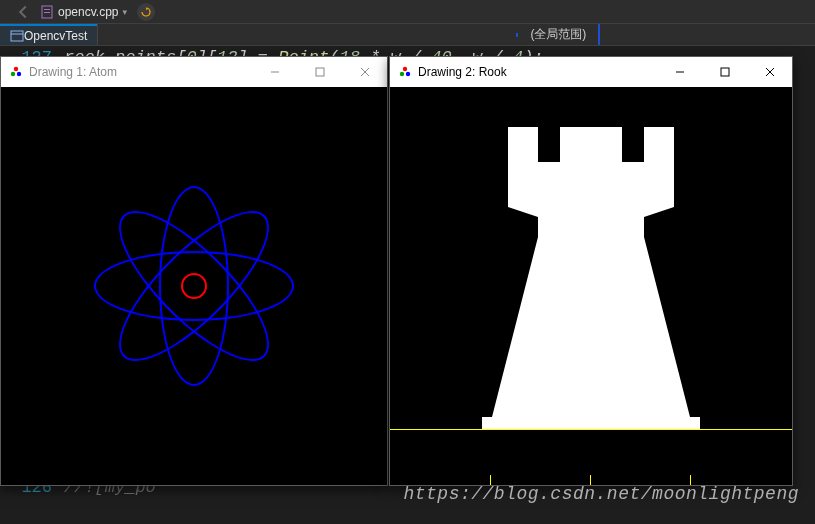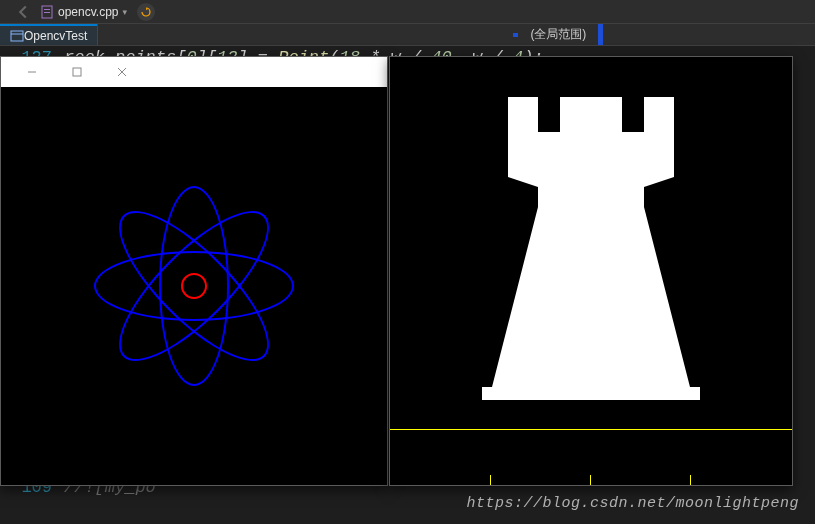--- a/index.html
+++ b/index.html
@@ -60,21 +60,21 @@
   .scope-bar {
     flex: 1;
     display: flex;
     align-items: center;
     color: #ccc;
     font-size: 12px;
     border-left: 1px solid #454545;
   }
   .scope-cell {
     padding: 2px 12px;
-    border-right: 5px solid #1d4ed8;
+    border-right: 2px solid #1d4ed8;
     display: flex;
     align-items: center;
     gap: 6px;
   }
   .code-area {
     background: #1e1e1e;
     color: #d4d4d4;
     font-family: Consolas, "Courier New", monospace;
     font-size: 17px;
     line-height: 24px;
@@ -173,24 +173,24 @@
     position: absolute;
     width: 1px;
     background: #ffff00;
     bottom: 0;
     height: 10px;
   }
 
   .watermark {
     position: absolute;
     right: 16px;
-    bottom: 12px;
+    bottom: 20px;
     color: #b0b0b0;
     font-family: "Courier New", monospace;
-    font-size: 15px;
+    font-size: 18px;
     font-style: italic;
     letter-spacing: 0.5px;
   }
 
   .vs-little-icon {
     width:14px; height:14px; display:inline-flex; align-items:center; justify-content:center;
   }
 </style>
 </head>
 <body>
@@ -240,27 +240,37 @@
 
 <div class="code-area" style="height:22px;">
   <div class="code-line">
     <span class="gutter">127</span>
     <span class="code-text"><span class="tok-id">rook_points</span><span class="tok-op">[</span><span class="tok-num">0</span><span class="tok-op">][</span><span class="tok-num">12</span><span class="tok-op">] = </span><span class="tok-call">Point</span><span class="tok-op">(</span><span class="tok-num">18</span><span class="tok-op"> * w / </span><span class="tok-num">40</span><span class="tok-op">, w / </span><span class="tok-num">4</span><span class="tok-op">);</span></span>
   </div>
 </div>
 
 <div class="code-area" style="position:absolute; left:0; right:0; bottom:0; height:48px;">
   <div class="code-line">
-    <span class="gutter">109</span>
+    <span class="gutter">126</span>
     <span class="code-text tok-green">//![my_po</span>
   </div>
 </div>
 
 <div class="opencv-window" style="left:0px; top:56px; width:388px; height:430px;">
   <div class="win-titlebar inactive">
+    <div class="win-title">
+      <span class="vs-little-icon">
+        <svg viewBox="0 0 14 14">
+            <circle cx="7" cy="4" r="2.2" fill="#ff0000"></circle>
+            <circle cx="4" cy="9" r="2.2" fill="#00a000"></circle>
+            <circle cx="10" cy="9" r="2.2" fill="#0000ff"></circle>
+          </svg>
+      </span>
+      <span>Drawing 1: Atom</span>
+    </div>
     <div class="win-btn">
       <svg width="10" height="10">
           <path d="M1 5 H9" stroke="currentColor" stroke-width="1"></path>
         </svg>
     </div>
     <div class="win-btn">
       <svg width="10" height="10">
           <rect x="1" y="1" width="8" height="8" fill="none" stroke="currentColor" stroke-width="1"></rect>
         </svg>
     </div>
@@ -275,20 +285,47 @@
       <div class="atom-ellipse" style="transform:translate(-50%,-50%) rotate(0deg);"></div>
       <div class="atom-ellipse" style="transform:translate(-50%,-50%) rotate(45deg);"></div>
       <div class="atom-ellipse" style="transform:translate(-50%,-50%) rotate(90deg);"></div>
       <div class="atom-ellipse" style="transform:translate(-50%,-50%) rotate(-45deg);"></div>
       <div class="atom-core"></div>
     </div>
   </div>
 </div>
 
 <div class="opencv-window" style="left:389px; top:56px; width:404px; height:430px;">
+  <div class="win-titlebar">
+    <div class="win-title">
+      <span class="vs-little-icon">
+        <svg viewBox="0 0 14 14">
+            <circle cx="7" cy="4" r="2.2" fill="#ff0000"></circle>
+            <circle cx="4" cy="9" r="2.2" fill="#00a000"></circle>
+            <circle cx="10" cy="9" r="2.2" fill="#0000ff"></circle>
+          </svg>
+      </span>
+      <span>Drawing 2: Rook</span>
+    </div>
+    <div class="win-btn">
+      <svg width="10" height="10">
+          <path d="M1 5 H9" stroke="currentColor" stroke-width="1"></path>
+        </svg>
+    </div>
+    <div class="win-btn">
+      <svg width="10" height="10">
+          <rect x="1" y="1" width="8" height="8" fill="none" stroke="currentColor" stroke-width="1"></rect>
+        </svg>
+    </div>
+    <div class="win-btn">
+      <svg width="10" height="10">
+          <path d="M1 1 L9 9 M9 1 L1 9" stroke="currentColor" stroke-width="1"></path>
+        </svg>
+    </div>
+  </div>
   <div class="win-client">
     <svg class="rook-svg" width="402" height="398" viewBox="0 0 402 398">
       <polygon fill="#ffffff" points="
         118,40  148,40  148,75  170,75  170,40  232,40  232,75  254,75  254,40  284,40
         284,120 254,130 254,150 300,330 310,330 310,343 92,343 92,330 102,330 148,150 148,130 118,120"></polygon>
     </svg>
     <div class="rook-yellow"></div>
     <div class="rook-sep" style="left:100px;"></div>
     <div class="rook-sep" style="left:200px;"></div>
     <div class="rook-sep" style="left:300px;"></div>

